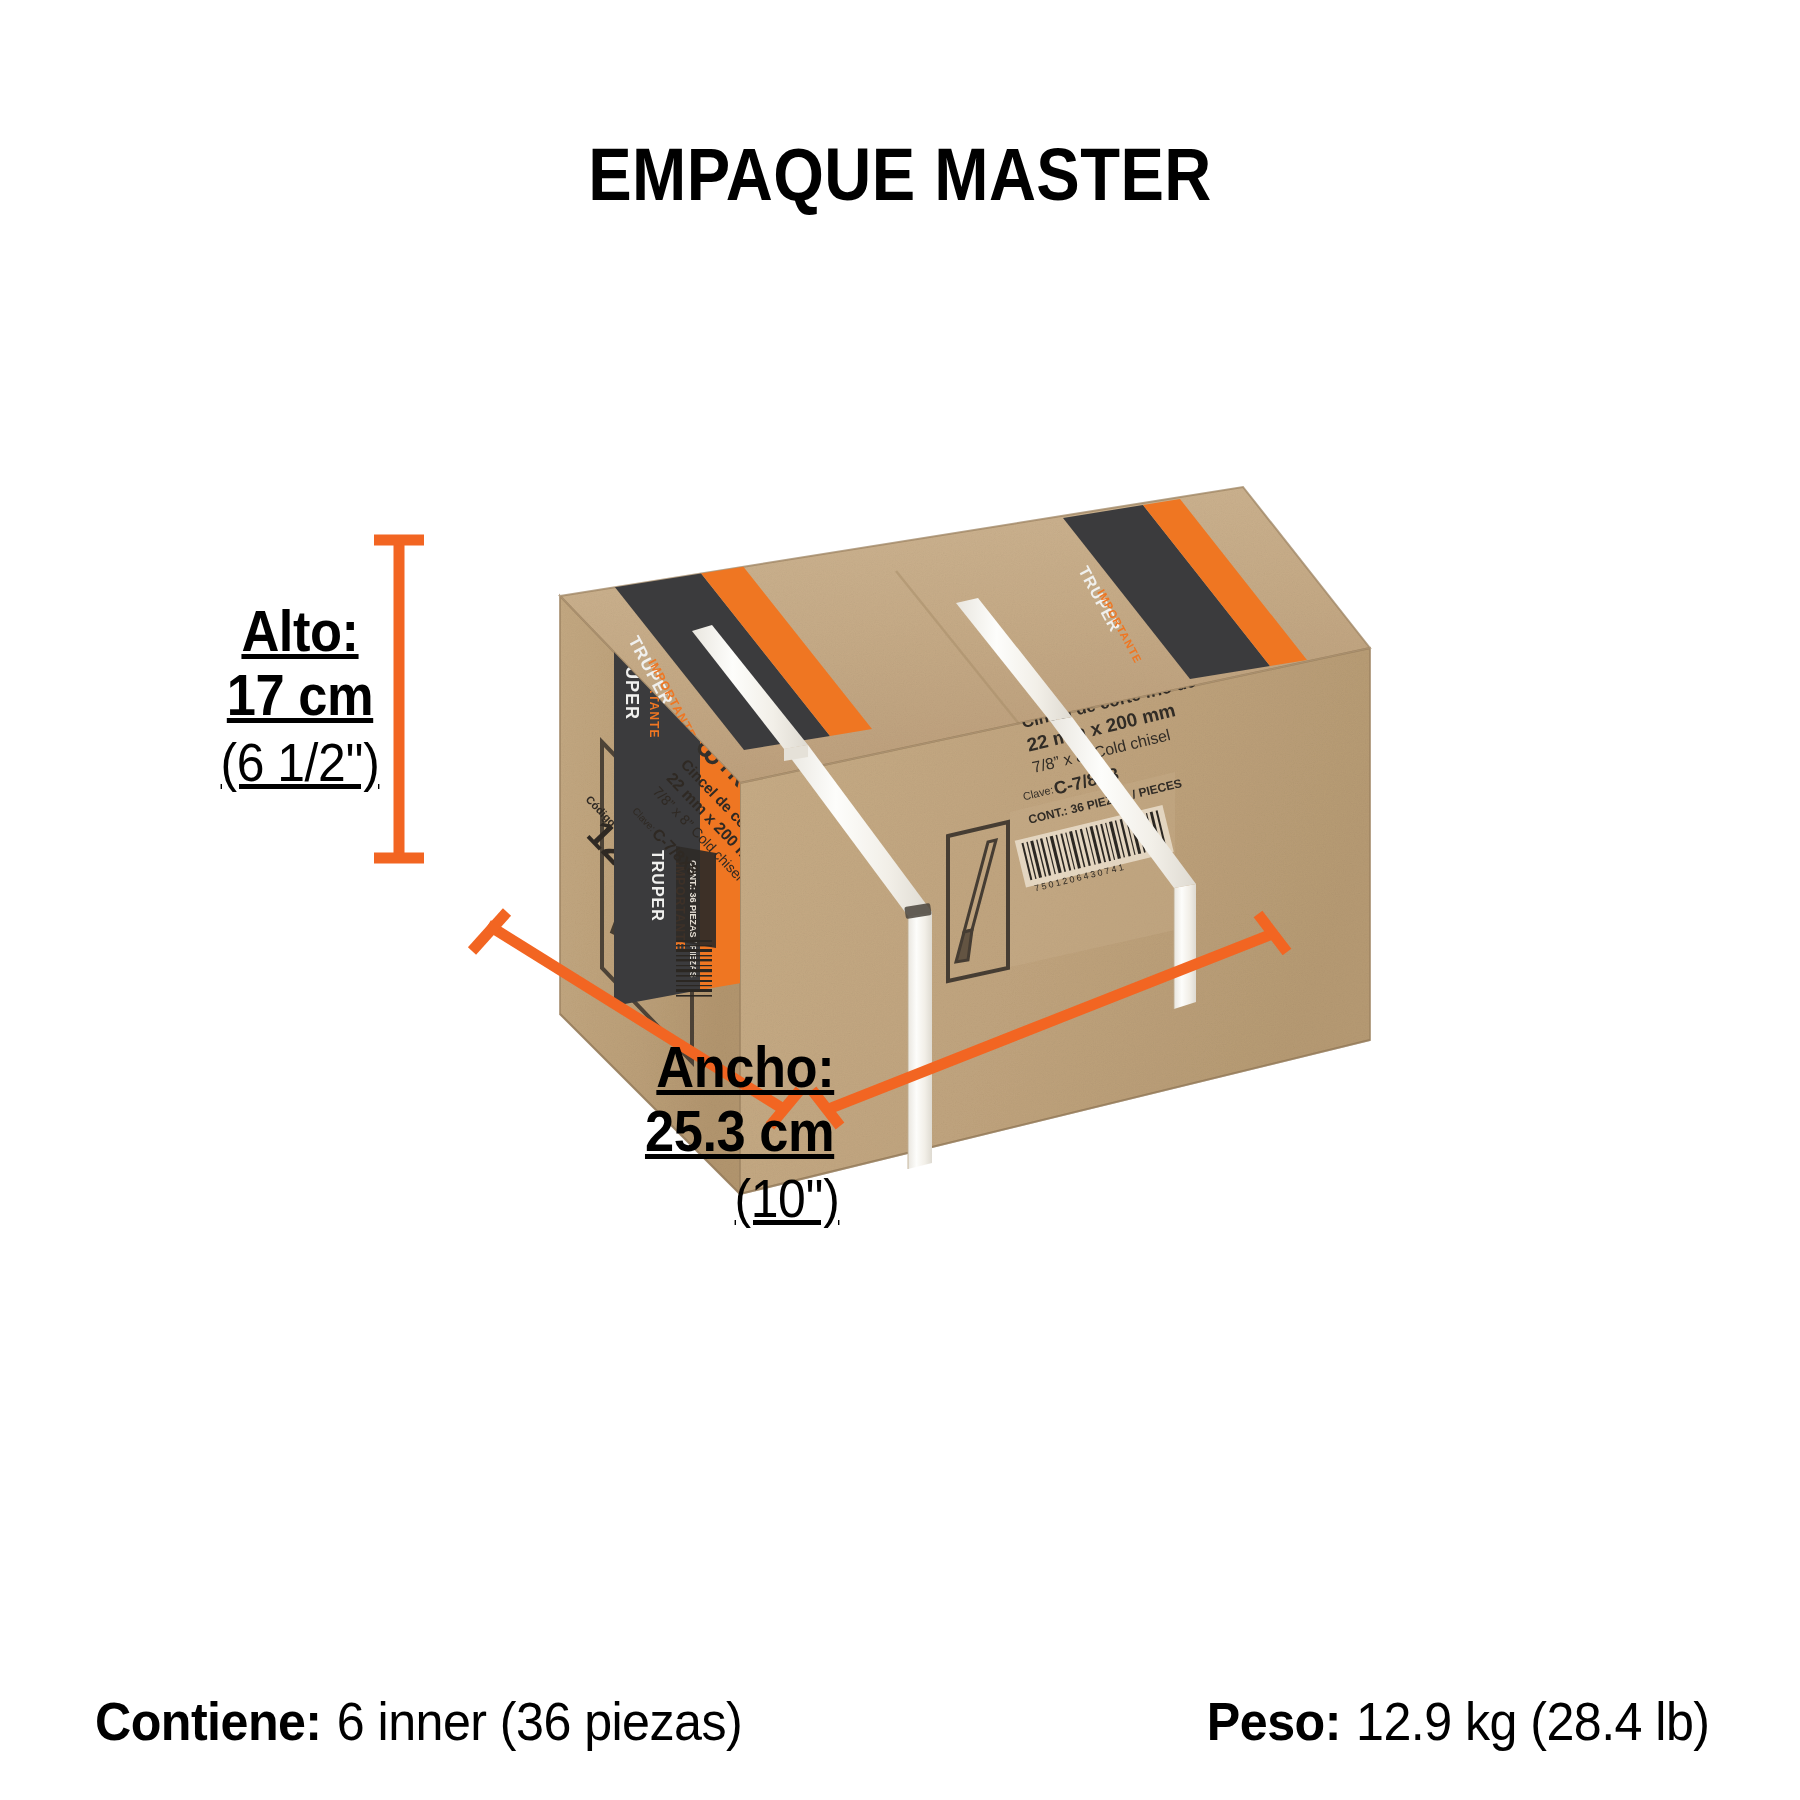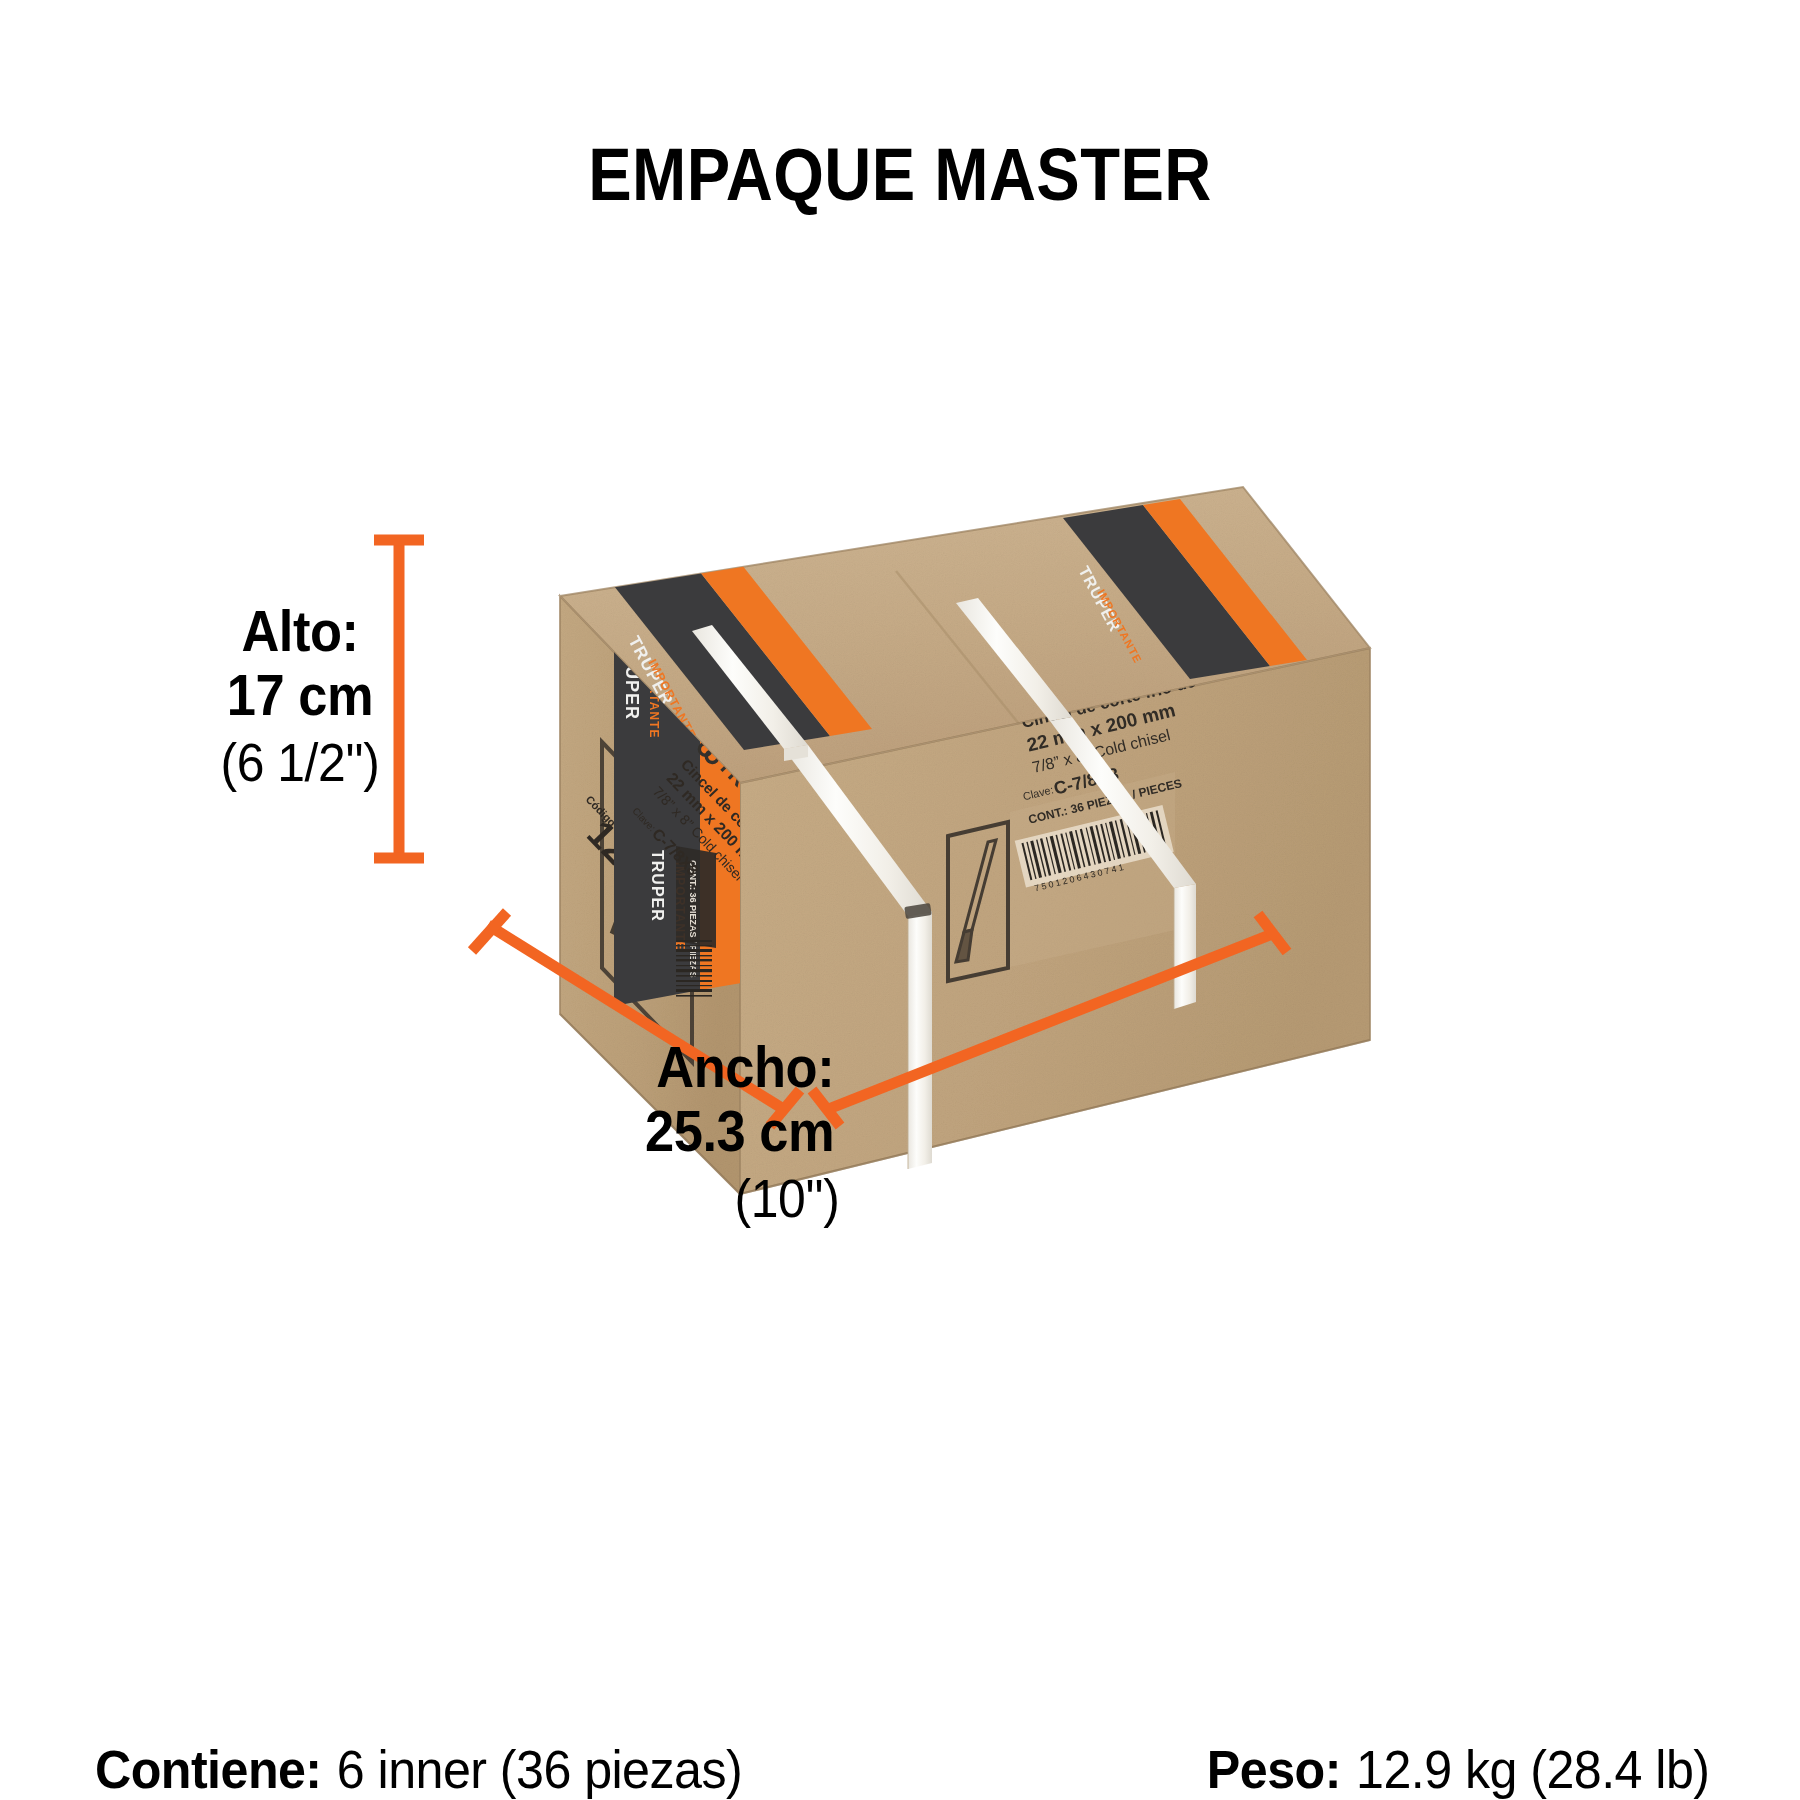--- a/index.html
+++ b/index.html
@@ -41,20 +41,21 @@
     white-space: nowrap;
     line-height: 1;
   }
 
   
   .dim-block {
     position: absolute;
     text-align: center;
     line-height: 1.12;
     white-space: nowrap;
+    text-decoration: underline;
   }
   .dim-block .dim-name,
   .dim-block .dim-metric {
     font-weight: 700;
     font-size: 57px;
     letter-spacing: -0.5px;
     transform: scaleX(0.92);
     transform-origin: 50% 50%;
     display: block;
   }
@@ -69,21 +70,21 @@
   }
 
   #dim-height  { left: 150px;  top: 600px;  width: 300px; }
   #dim-width   { left: 335px;  top: 1036px; width: 520px; text-align: right; }
   #dim-length  { left: 955px;  top: 1040px; width: 520px; }
 
   
   .footer {
     position: absolute;
     left: 95px;
-    top: 1742px;
+    top: 1694px;
     width: 1615px;
     display: flex;
     justify-content: space-between;
     align-items: flex-start;
     white-space: nowrap;
   }
   .footer-item {
     font-size: 54px;
     letter-spacing: -0.6px;
     line-height: 1;

